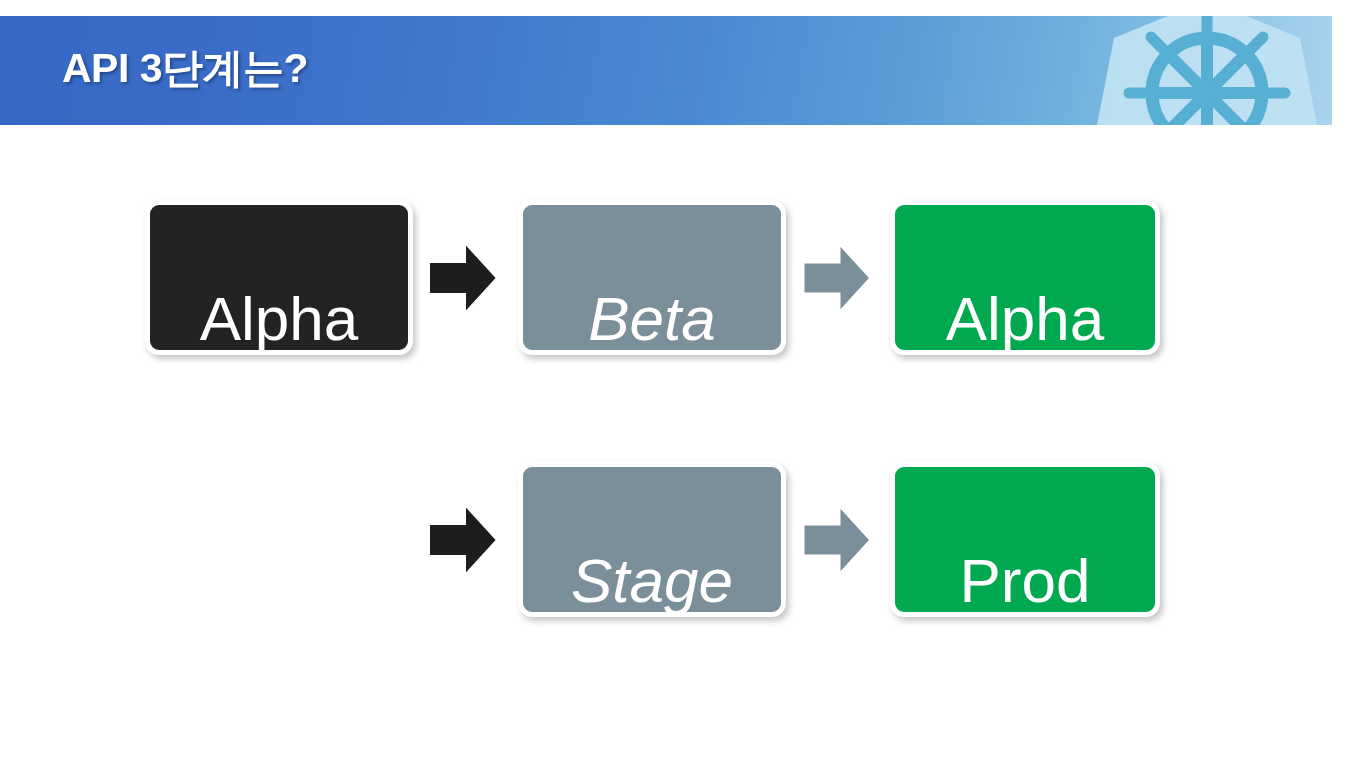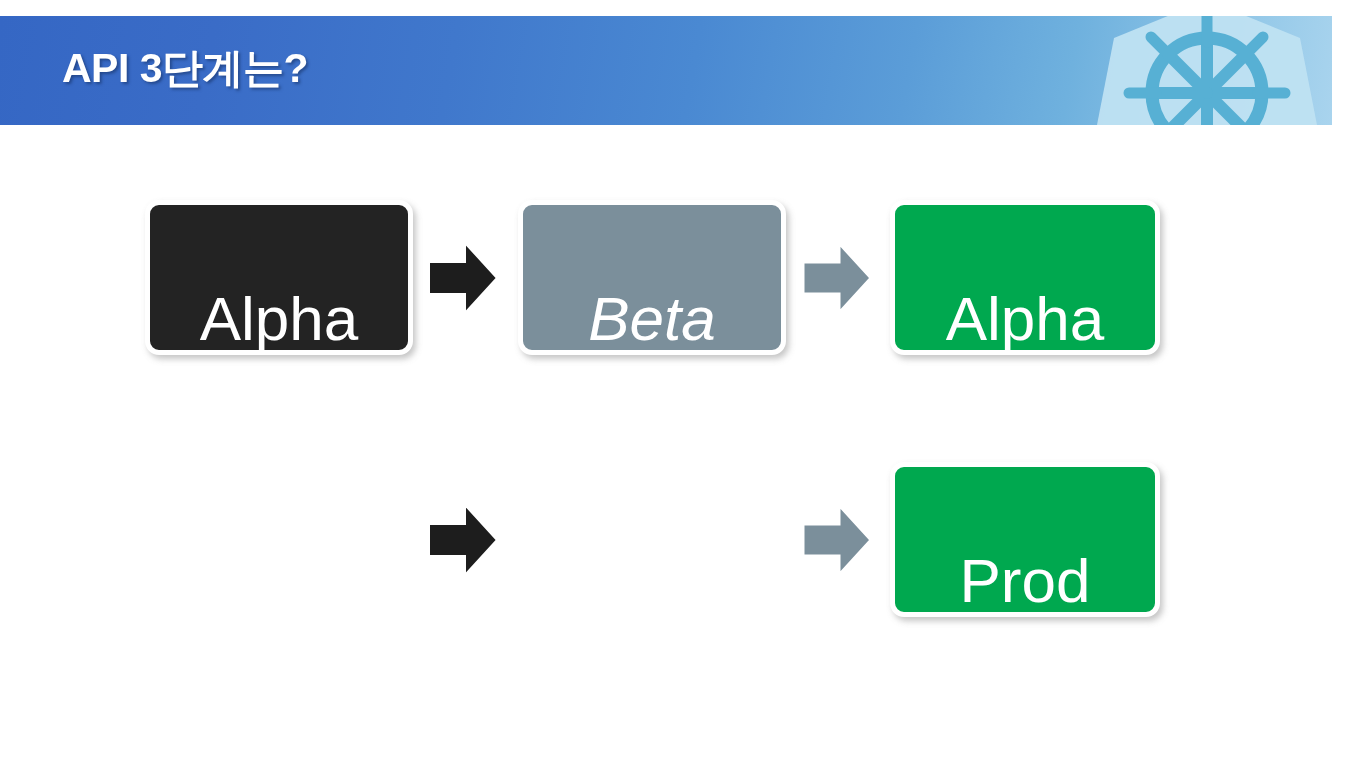--- a/index.html
+++ b/index.html
@@ -200,20 +200,23 @@
 
   <div class="flow-row" id="row-env">
 
 
     <div class="arrow arrow-pos-1">
       <svg viewBox="0 0 72 76" xmlns="http://www.w3.org/2000/svg" aria-hidden="true">
         <polygon points="2,22 38,22 38,3 70,38 38,73 38,54 2,54" fill="#1d1d1d" stroke="#ffffff" stroke-width="2"></polygon>
       </svg>
     </div>
 
+    <div class="stage-box box-gray box-pos-2">
+      <span class="box-label">Stage</span>
+    </div>
 
     <div class="arrow arrow-pos-2">
       <svg viewBox="0 0 72 76" xmlns="http://www.w3.org/2000/svg" aria-hidden="true">
         <polygon points="2,22 38,22 38,3 70,38 38,73 38,54 2,54" fill="#7b8f9b" stroke="#ffffff" stroke-width="3"></polygon>
       </svg>
     </div>
 
     <div class="stage-box box-green box-pos-3">
       <span class="box-label">Prod</span>
     </div>

